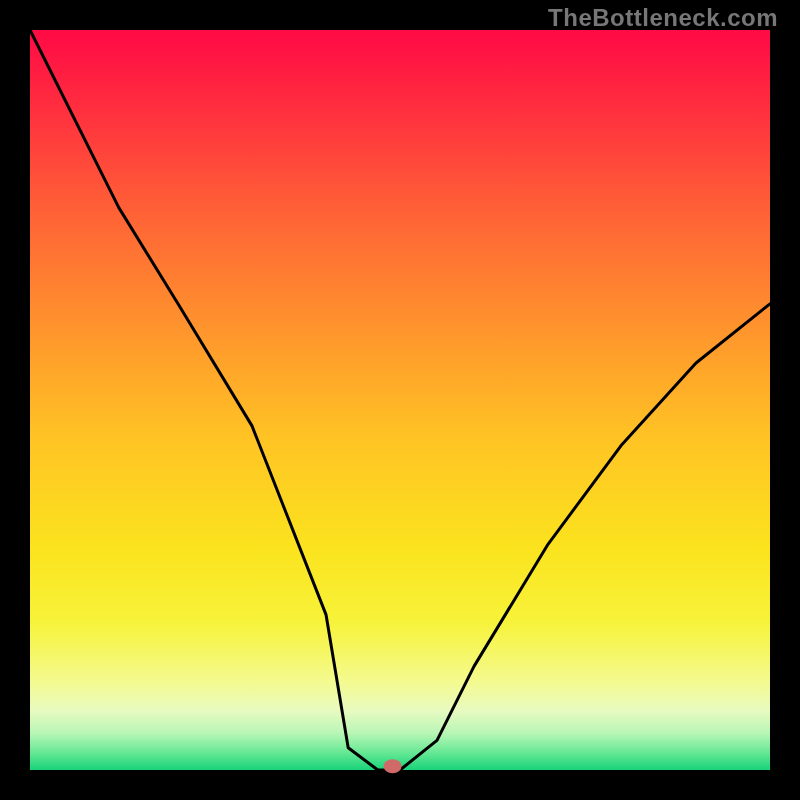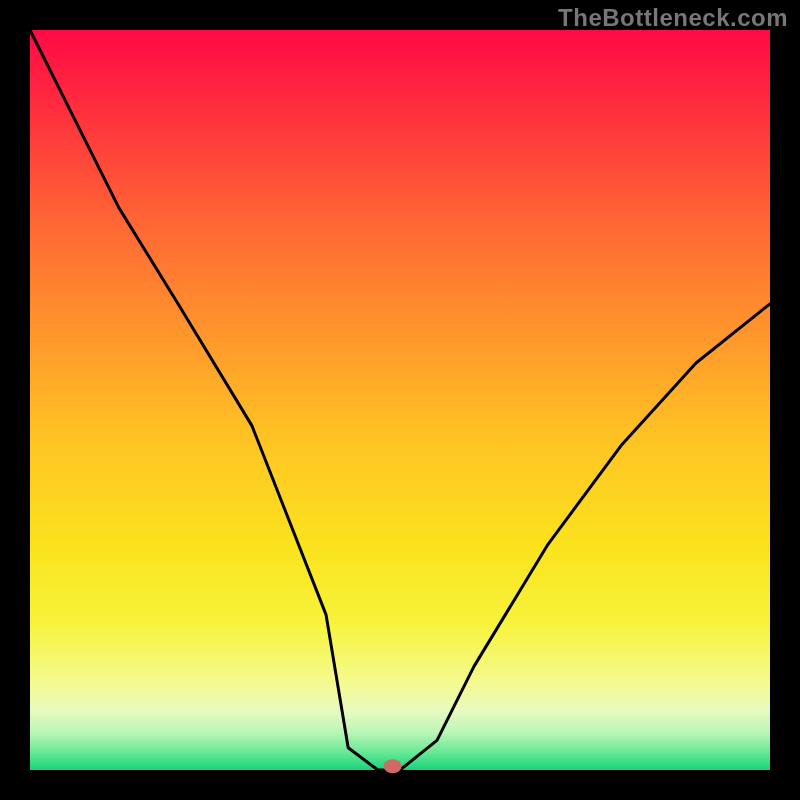--- a/index.html
+++ b/index.html
@@ -12,21 +12,21 @@
   }
   .frame {
     position: relative;
     width: 800px;
     height: 800px;
     background: #000;
   }
   .watermark {
     position: absolute;
     top: 4px;
-    right: 12px;
+    right: 22px;
     font-family: Arial, Helvetica, sans-serif;
     font-size: 24px;
     font-weight: 600;
     color: #777;
     letter-spacing: 0.5px;
     margin-left: 35px;
   }
   svg {
     display: block;
   }

